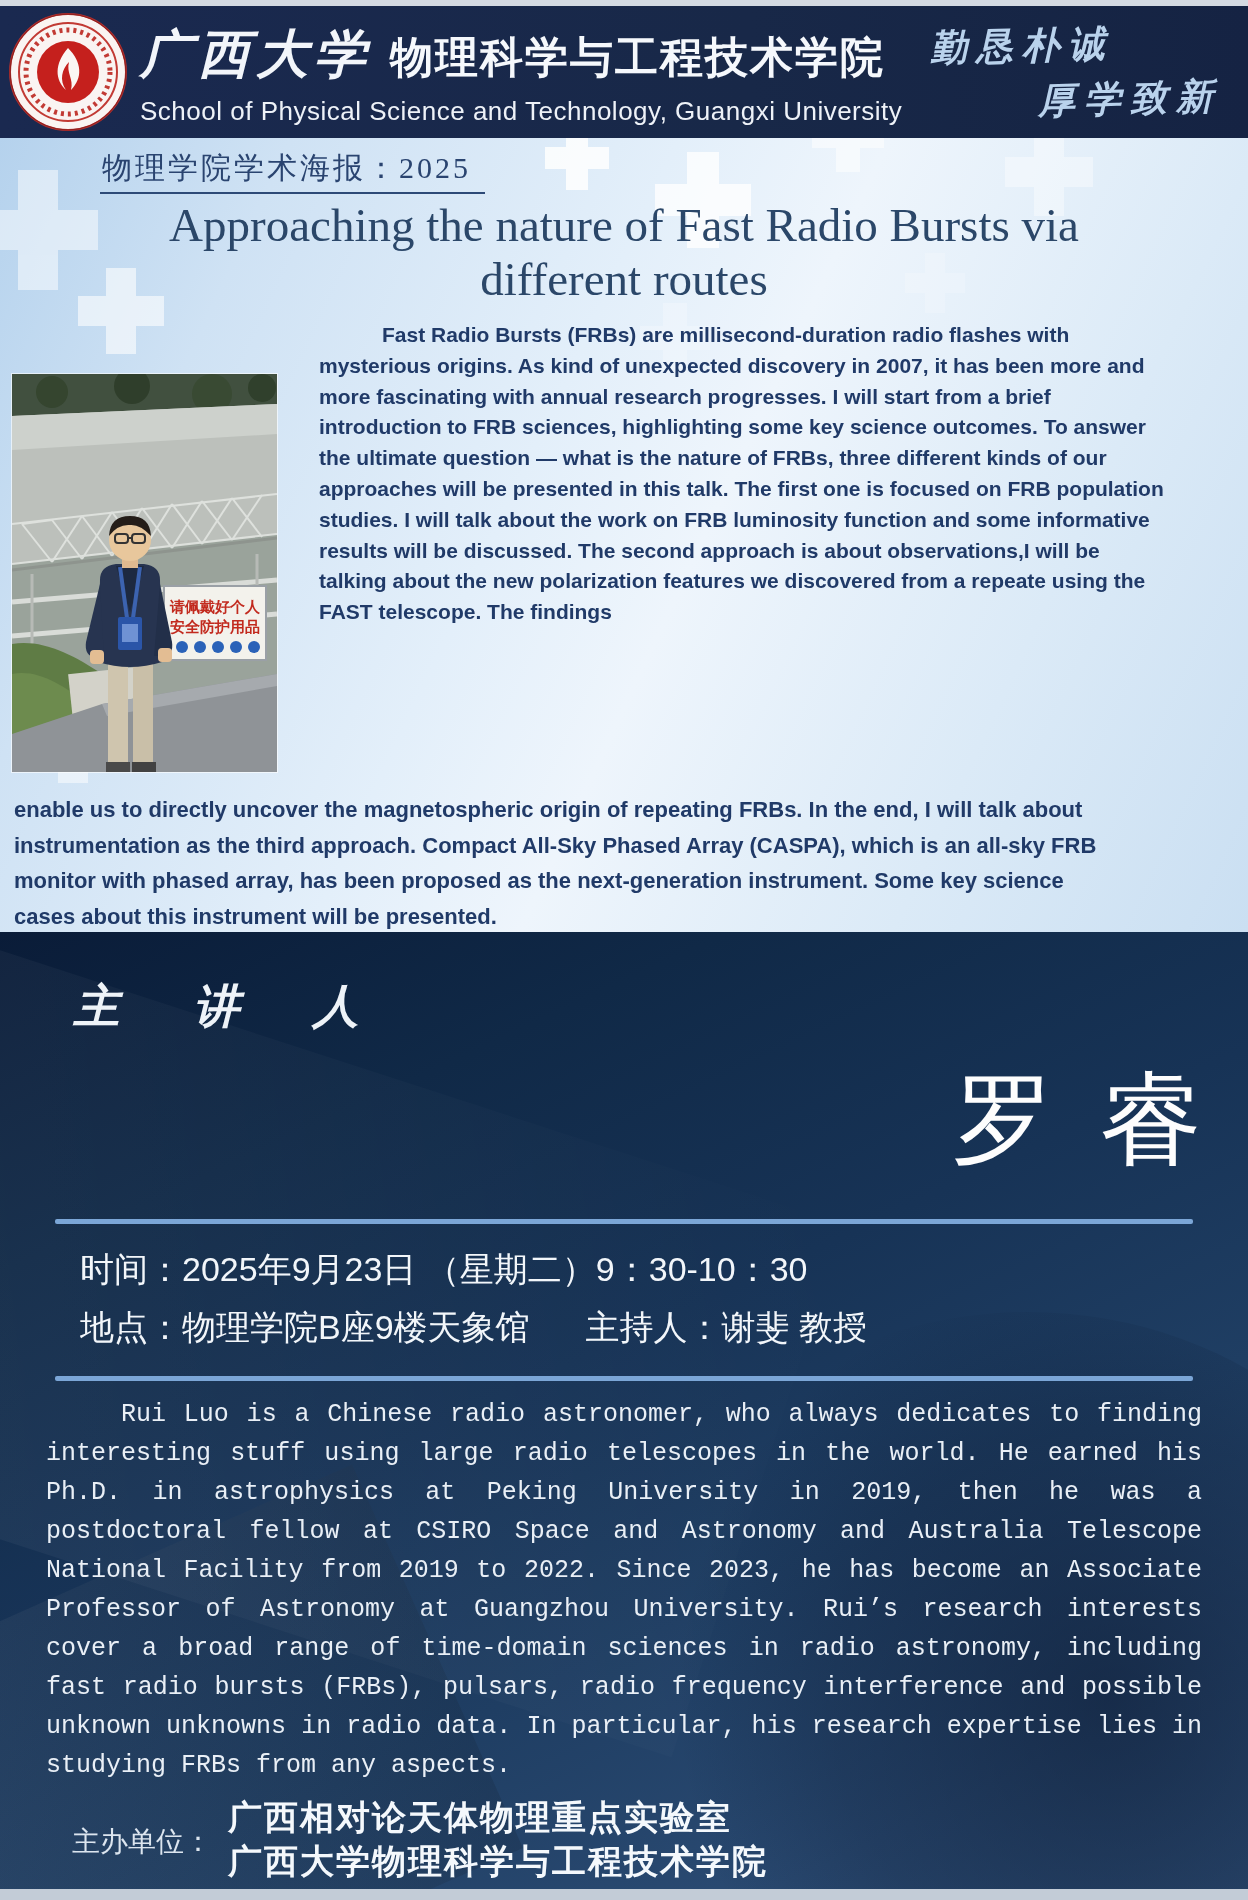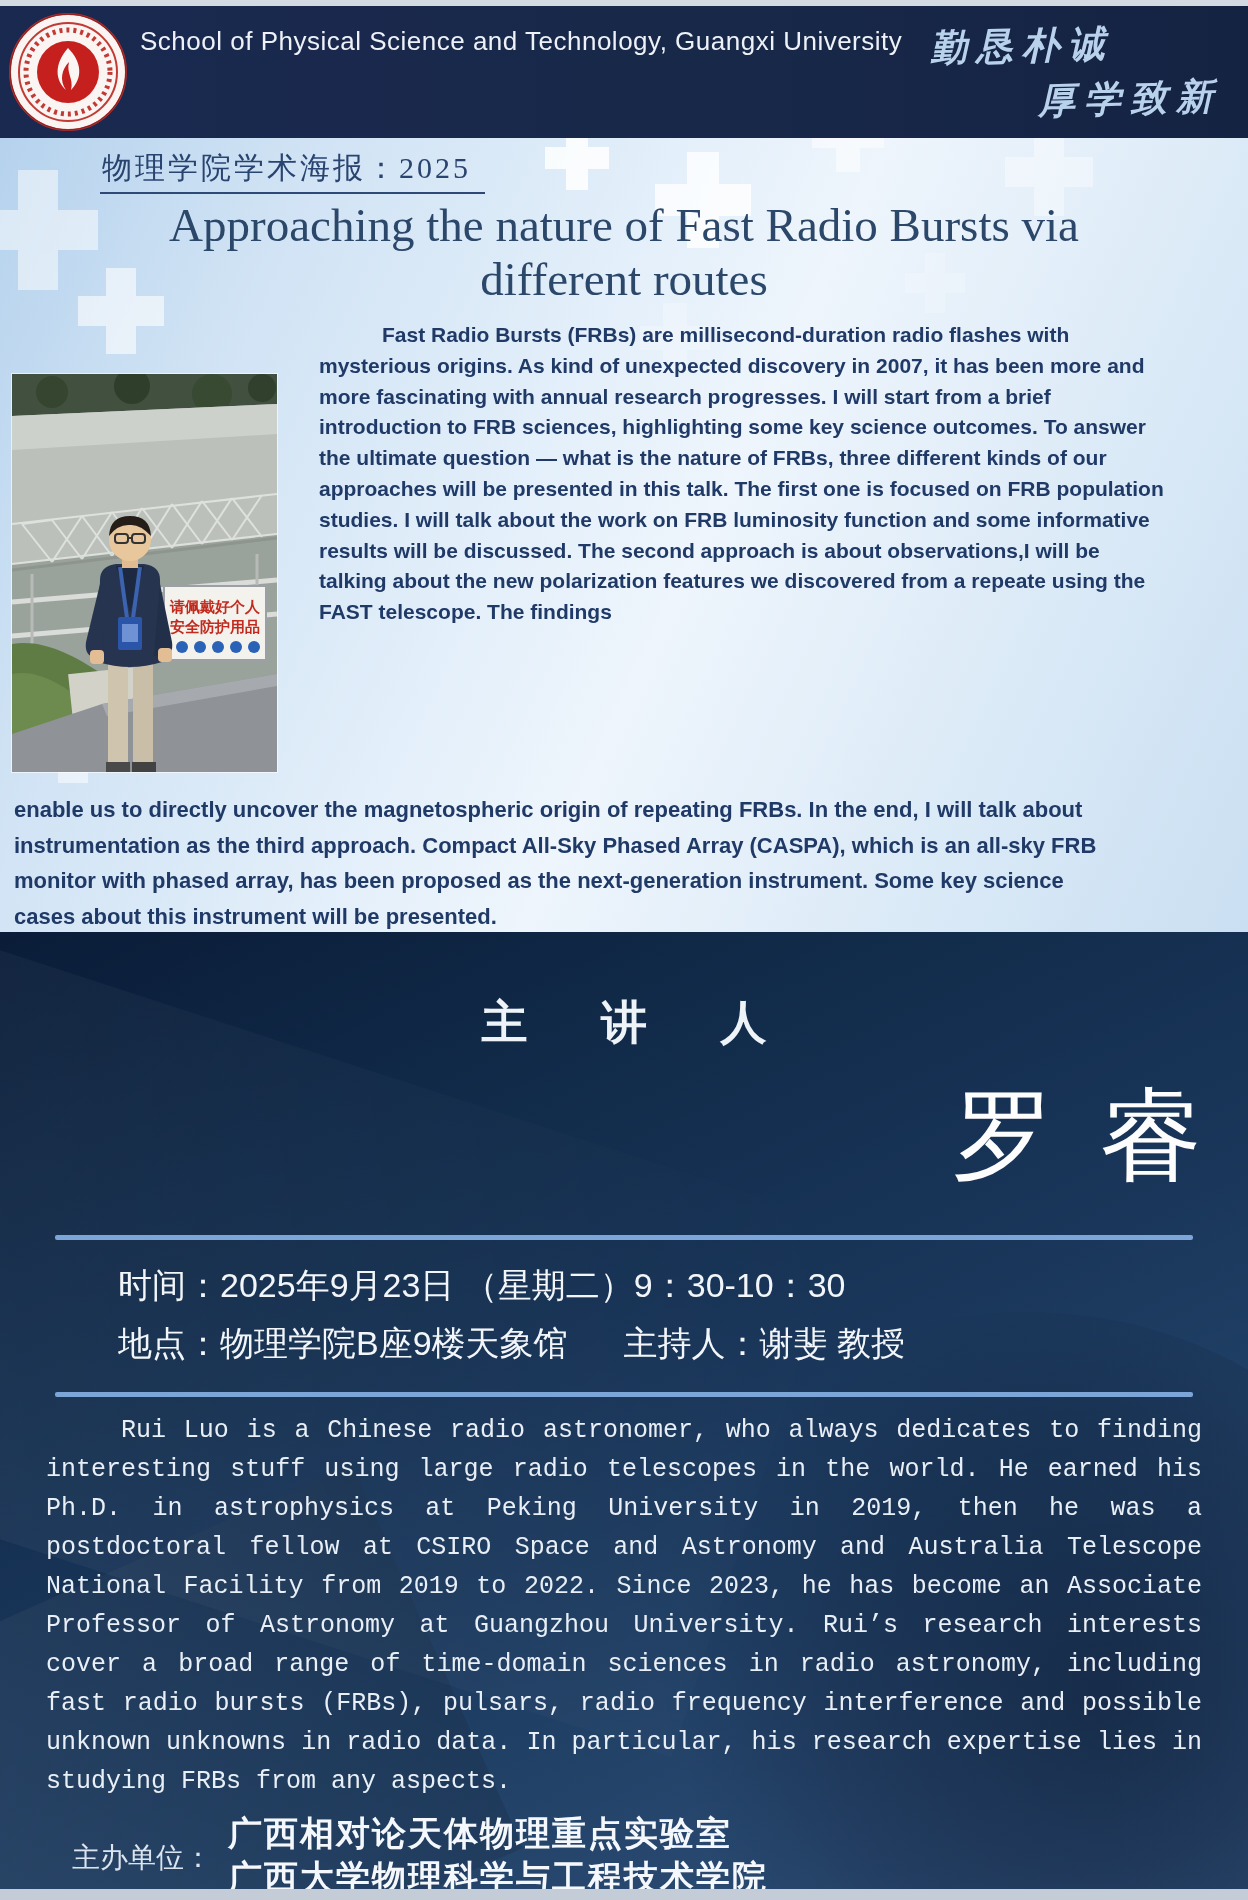--- a/index.html
+++ b/index.html
@@ -39,28 +39,28 @@
             font-weight:bold;color:#203a68;line-height:35.5px;}
   
   .dark{position:absolute;top:932px;left:0;width:100%;height:968px;color:#fff;
         background:linear-gradient(155deg,#0a1c38 0%,#102947 22%,#173356 45%,#1f3e63 65%,#2a4a72 85%,#30517a 100%);}
   .dark .ribbon1{position:absolute;left:-120px;top:140px;width:900px;height:560px;
         background:linear-gradient(60deg,rgba(255,255,255,0.05),rgba(255,255,255,0));transform:rotate(18deg);}
   .dark .ribbon2{position:absolute;right:-180px;top:380px;width:800px;height:700px;border-radius:50%;
         background:radial-gradient(circle at 60% 55%,rgba(8,20,42,0.55) 0%,rgba(8,20,42,0.25) 45%,rgba(8,20,42,0) 70%);}
   .dark .ribbon3{position:absolute;left:-60px;top:620px;width:520px;height:420px;
         background:linear-gradient(120deg,rgba(255,255,255,0.06),rgba(0,0,0,0.12));transform:rotate(-24deg);}
-  .spk-label{position:relative;text-align:center;padding-top:60px;font-size:46px;color:#eef3f8;
-             letter-spacing:1.6em;text-indent:1.6em;font-weight:bold;}
+  .spk-label{position:relative;padding-top:44px;font-size:46px;color:#eef3f8;
+             letter-spacing:1.6em;text-indent:1.6em;font-weight:bold;font-style:italic;}
   .spk-name{position:relative;text-align:right;margin-top:14px;font-family:"Liberation Serif",serif;
             font-size:102px;letter-spacing:0.45em;text-indent:0.45em;color:#fdfdfd;font-weight:normal;}
   .divider{position:relative;width:1138px;height:5px;margin:0 auto;background:#7ba6d7;border-radius:2px;}
   .div1{margin-top:30px;}
   .div2{margin-top:20px;}
-  .info{position:relative;margin-top:16px;padding-left:118px;font-size:34px;color:#f2f6fa;line-height:58px;}
+  .info{position:relative;margin-top:16px;padding-left:80px;font-size:34px;color:#f2f6fa;line-height:58px;}
   .info .sp{display:inline-block;width:56px;}
   .bio{position:relative;margin:14px 46px 0 46px;font-family:"Liberation Mono",monospace;
        font-size:25px;line-height:39px;color:#e9eff6;text-indent:5ch;text-align:justify;}
   .org-row{position:relative;display:flex;margin-top:10px;padding-left:72px;align-items:center;}
   .org-label{font-size:28px;color:#dce5ef;margin-top:6px;flex:0 0 auto;}
   .org-lines{margin-left:16px;font-size:34px;font-weight:bold;color:#f4f8fc;line-height:44px;letter-spacing:2px;}
 </style>
 </head>
 <body>
 
@@ -70,20 +70,24 @@
   <div class="header">
     <svg class="logo" viewBox="0 0 120 120">
       <circle cx="60" cy="60" r="58" fill="#faf4f2" stroke="#b23030" stroke-width="2"></circle>
       <circle cx="60" cy="60" r="49" fill="none" stroke="#c23a34" stroke-width="2"></circle>
       <circle cx="60" cy="60" r="42" fill="none" stroke="#c23a34" stroke-width="5" stroke-dasharray="3 4"></circle>
       <circle cx="60" cy="60" r="31" fill="#c5201d"></circle>
       <path d="M60 36 C46 52 47 68 58 78 C51 68 54 57 61 50 C58 61 66 67 63 78 C75 66 74 50 60 36 Z" fill="#fbf6f4"></path>
       <circle cx="60" cy="60" r="58" fill="none" stroke="#8f1f1c" stroke-width="1"></circle>
     </svg>
     <div class="h-text">
+      <div class="h-zh">
+        <span class="h-univ">广西大学</span>
+        <span class="h-school">物理科学与工程技术学院</span>
+      </div>
       <div class="h-en">School of Physical Science and Technology, Guangxi University</div>
     </div>
     <div class="motto">
       <div class="motto-1">勤恳朴诚</div>
       <div class="motto-2">厚学致新</div>
     </div>
   </div>
 
   <div class="hero">
     

